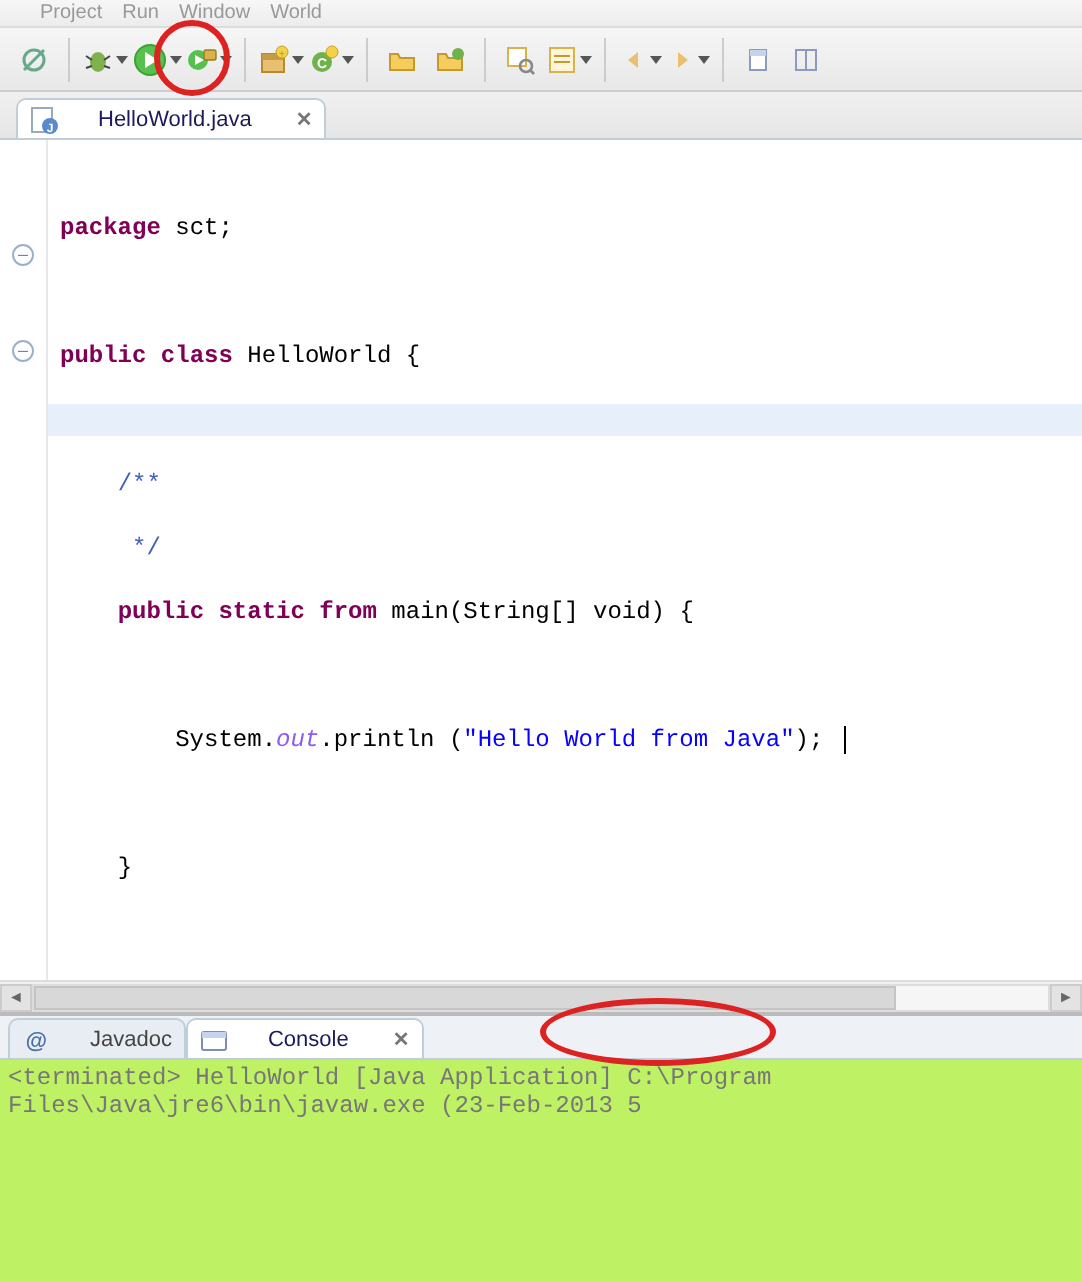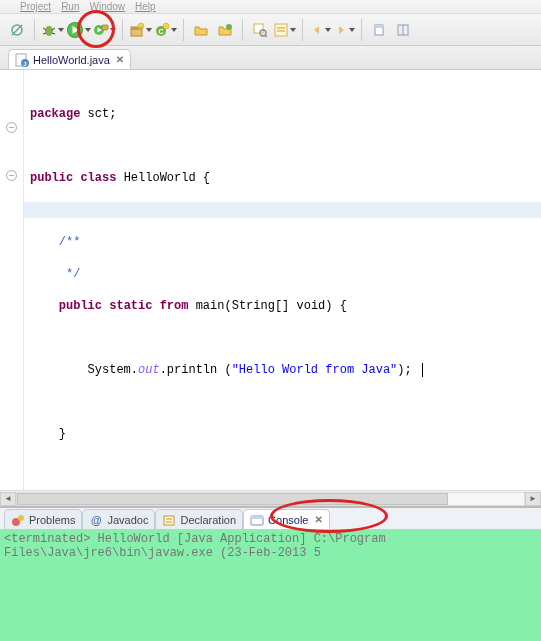--- a/index.html
+++ b/index.html
@@ -17,21 +17,20 @@
   .menubar {
     height: 14px;
     background: linear-gradient(#f7f7f7,#ececec);
     border-bottom: 1px solid #ddd;
     color: #888;
     font-size: 10px;
     padding-left: 20px;
     display: flex;
     gap: 10px;
     align-items: center;
-    text-decoration: underline;
   }
   .menubar span { color:#999; }
   .toolbar {
     height: 32px;
     background: linear-gradient(#f6f6f6,#e8e8e8);
     border-bottom: 1px solid #ccc;
     display: flex;
     align-items: center;
     padding: 0 6px;
     gap: 2px;
@@ -85,21 +84,21 @@
   }
   .tab {
     display:flex; align-items:center;
     background:#fff;
     border:1px solid #c0ced9;
     border-bottom:none;
     border-radius:5px 5px 0 0;
     padding:2px 6px;
     font-size:11px;
     color:#1a1a5c;
-    gap:4px;
+    gap:20px;
     height:20px;
   }
   .tab.inactive { background:#e8edf3; color:#444; }
   .tab .tclose { color:#777; font-weight:bold; font-size:10px; margin-left:2px;}
   .file-icon {
     width:14px;height:14px;display:inline-block;
   }
   .code-wrap {
     flex:1;
     display:flex;
@@ -175,21 +174,21 @@
     height:133px;
     display:flex;
     flex-direction:column;
     background:#fff;
   }
   .console-body {
     flex:1;
     font-family: Consolas,"Courier New",monospace;
     font-size:12px;
     padding:2px 4px;
-    background:#86efac;
+    background:#bef264;
   }
   .console-status { color:#777; }
   .tab-icon {
     width:14px;height:14px;display:inline-block;
   }
   .oval-highlight {
     position:absolute;
     left:270px; bottom:108px;
     width:118px; height:34px;
     border:3px solid #d22;
@@ -199,21 +198,21 @@
   }
   svg { display:block; }
 </style>
 </head>
 <body>
 
 <div class="menubar">
   <span>Project</span>
   <span>Run</span>
   <span>Window</span>
-  <span>Help</span>
+  <span>World</span>
 </div>
 
 <div class="toolbar">
   <div class="tb-btn">
     <svg width="16" height="16">
         <circle cx="8" cy="8" r="5" fill="none" stroke="#6a8" stroke-width="1.5"></circle>
         <line x1="3" y1="13" x2="13" y2="3" stroke="#6a8" stroke-width="1.5"></line>
       </svg>
   </div>
   <div class="tb-sep"></div>
@@ -364,43 +363,24 @@
       </div>
     <div class="arrow">►</div>
   </div>
 </div>
 
 <div class="bottom-panel">
   <div class="tab-row2">
     <div class="tab inactive">
       <span class="tab-icon">
         <svg width="14" height="14">
-            <circle cx="5" cy="9" r="4" fill="#d66"></circle>
-            <circle cx="10" cy="5" r="3" fill="#e8c24a"></circle>
-          </svg>
-      </span>
-      <span>Problems</span>
-    </div>
-    <div class="tab inactive">
-      <span class="tab-icon">
-        <svg width="14" height="14">
             <text x="7" y="11" font-size="11" text-anchor="middle" fill="#4a6fa8" font-style="italic" font-weight="bold">@</text>
           </svg>
       </span>
       <span>Javadoc</span>
-    </div>
-    <div class="tab inactive">
-      <span class="tab-icon">
-        <svg width="14" height="14">
-            <rect x="2" y="3" width="10" height="9" fill="#fff6d9" stroke="#c49a30"></rect>
-            <line x1="4" y1="6" x2="10" y2="6" stroke="#c49a30"></line>
-            <line x1="4" y1="9" x2="10" y2="9" stroke="#c49a30"></line>
-          </svg>
-      </span>
-      <span>Declaration</span>
     </div>
     <div class="tab">
       <span class="tab-icon">
         <svg width="14" height="14">
             <rect x="1" y="3" width="12" height="9" rx="1" fill="#fff" stroke="#7a8fb3"></rect>
             <rect x="1" y="3" width="12" height="3" fill="#c4d4ee"></rect>
           </svg>
       </span>
       <span>Console</span>
       <span class="tclose">✕</span>

